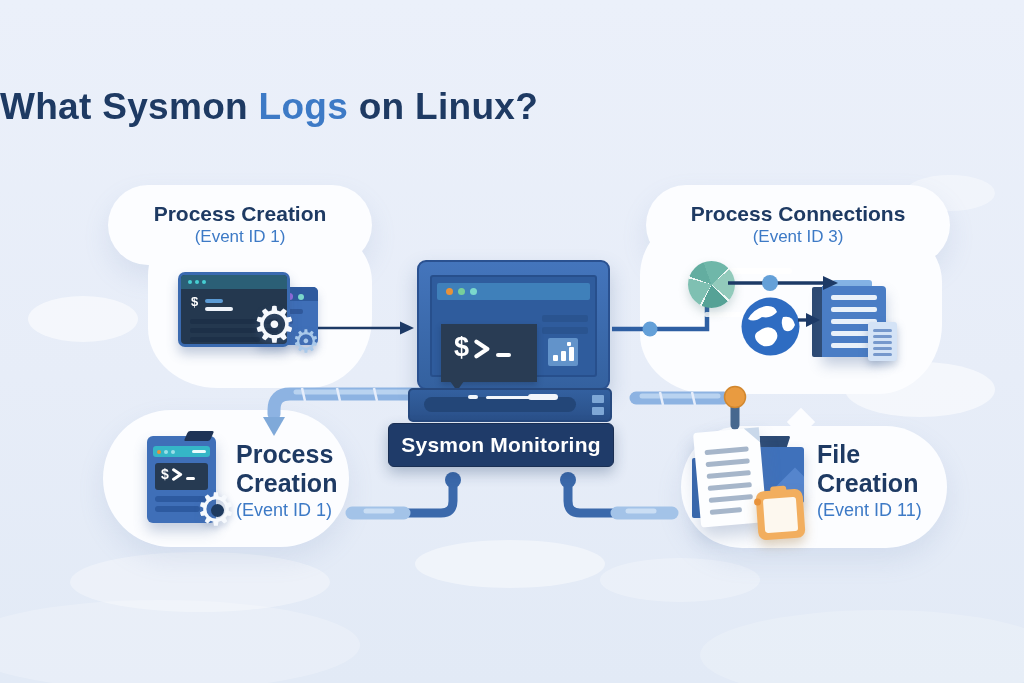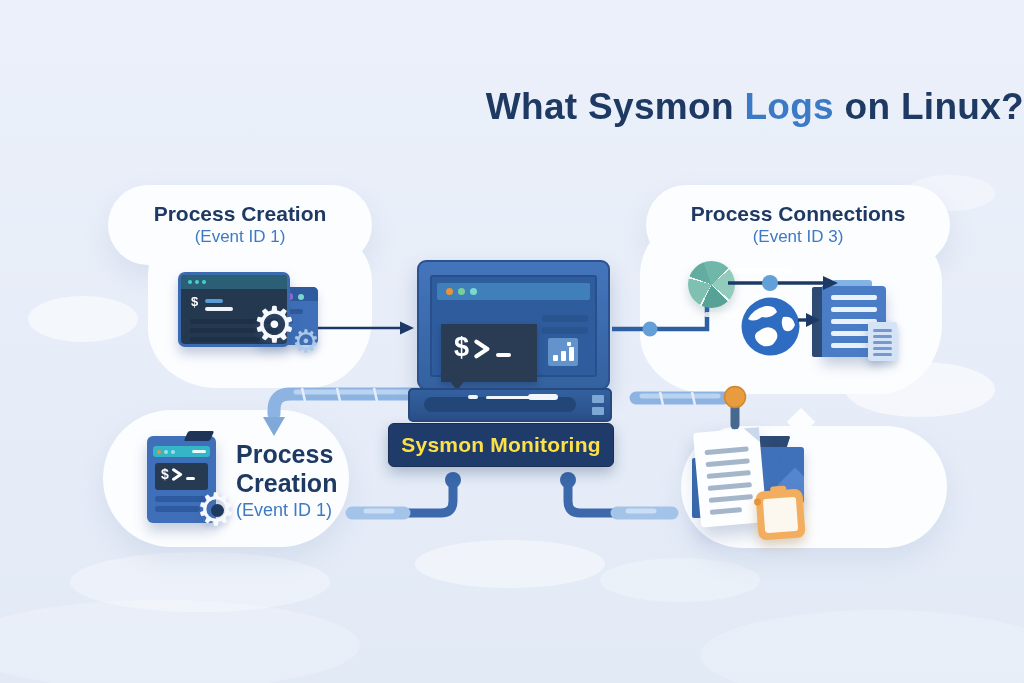--- a/index.html
+++ b/index.html
@@ -10,21 +10,21 @@
   }
   .abs{position:absolute;}
   
   .cloud{position:absolute;background:rgba(255,255,255,.55);border-radius:50%;z-index:1;}
   
   .bubble{position:absolute;background:#fcfdff;z-index:2;}
   .pill{border-radius:70px;box-shadow:0 12px 26px rgba(122,148,190,.16);}
   .blob{border-radius:46px 70px 64px 70px/54px 60px 70px 60px;}
   .bubble-tail{position:absolute;width:20px;height:20px;background:#fcfdff;transform:rotate(45deg);z-index:2;}
   
-  .title{position:absolute;left:0;right:0;top:86px;text-align:right;z-index:4;
+  .title{position:absolute;left:0;right:0;top:86px;text-align:left;z-index:4;
     font-size:37px;font-weight:700;color:#1e3a63;letter-spacing:.3px;}
   .title .hl{color:#3d7ac6;}
   .btext{position:absolute;text-align:center;z-index:4;}
   .btext .t1{font-size:21px;font-weight:700;color:#1e3a63;line-height:1.25;}
   .btext .t2{font-size:17px;color:#3d7ac6;font-weight:500;}
   .side-text{position:absolute;z-index:4;text-align:left;}
   .side-text .t1{font-size:25px;font-weight:700;color:#1e3a63;line-height:1.14;}
   .side-text .t2{font-size:18px;color:#3d7ac6;font-weight:500;margin-top:3px;white-space:nowrap;}
   
   .svg-lines{position:absolute;left:0;top:0;z-index:3;}
@@ -46,21 +46,21 @@
   .bar{width:5px;background:#fff;border-radius:1px;}
   .bar-dot{position:absolute;right:7px;top:4px;width:4px;height:4px;background:#fff;border-radius:1px;}
   .mbase{position:absolute;left:408px;top:388px;width:204px;height:34px;background:linear-gradient(180deg,#33609f,#2a5089);border-radius:5px;z-index:4;border:2px solid #27497e;box-sizing:border-box;}
   .slot{position:absolute;left:14px;top:7px;width:152px;height:15px;background:#234678;border-radius:8px;}
   .slider{position:absolute;left:76px;top:6px;width:62px;height:3px;background:#f2f6fb;border-radius:2px;}
   .slider-bulge{position:absolute;left:118px;top:4px;width:30px;height:6px;background:#f2f6fb;border-radius:3px;}
   .slider-dash{position:absolute;left:58px;top:5px;width:10px;height:4px;background:#f2f6fb;border-radius:2px;}
   .base-sq{position:absolute;right:6px;width:12px;height:8px;background:#7ea7d6;border-radius:1px;}
   .banner{position:absolute;left:388px;top:423px;width:226px;height:44px;background:#1f3b69;border-radius:6px;z-index:4;
     display:flex;align-items:center;justify-content:center;box-shadow:0 6px 14px rgba(30,58,102,.3);border:1px solid #1a2f53;box-sizing:border-box;}
-  .banner span{color:#fde047;font-size:21px;font-weight:700;letter-spacing:.2px;}
+  .banner span{color:#ffffff;font-size:21px;font-weight:700;letter-spacing:.2px;}
   
   .win-back{position:absolute;left:256px;top:287px;width:62px;height:58px;background:#3f6fb8;border-radius:5px;z-index:4;box-shadow:0 6px 10px rgba(70,100,150,.25);}
   .win-back .bar-purple{position:absolute;left:7px;top:6px;width:30px;height:7px;border-radius:4px;background:linear-gradient(90deg,#5f63d6,#9a6ce0);}
   .win-back .bar-dot2{position:absolute;left:42px;top:7px;width:6px;height:6px;border-radius:50%;background:#7bd8cc;}
   .win-back .wline{position:absolute;left:7px;height:5px;border-radius:2px;background:#30599c;}
   .win-front{position:absolute;left:178px;top:272px;width:112px;height:75px;background:#24384f;border:3px solid #3a6ab0;border-radius:7px;z-index:4;box-sizing:border-box;box-shadow:0 7px 12px rgba(60,90,140,.3);}
   .win-front .wtbar{position:absolute;left:0;top:0;right:0;height:14px;background:#2b5f76;border-radius:4px 4px 0 0;display:flex;align-items:center;gap:3px;padding-left:7px;}
   .win-front .tdot{width:4px;height:4px;border-radius:50%;background:#46cfd2;}
   .fline{position:absolute;border-radius:2px;}
   
@@ -172,20 +172,24 @@
     <div class="t2">(Event ID 1)</div>
   </div>
   <div class="btext" style="left:646px;top:201px;width:304px;">
     <div class="t1">Process Connections</div>
     <div class="t2">(Event ID 3)</div>
   </div>
   <div class="side-text" style="left:236px;top:440px;width:108px;">
     <div class="t1">Process Creation</div>
     <div class="t2">(Event ID 1)</div>
   </div>
+  <div class="side-text" style="left:817px;top:440px;width:112px;">
+    <div class="t1">File Creation</div>
+    <div class="t2">(Event ID 11)</div>
+  </div>
 
   <div class="win-back">
     <div class="abs" style="left:0;top:0;right:0;height:14px;background:#2e5a9e;border-radius:5px 5px 0 0;"></div>
     <div class="bar-purple"></div>
     <div class="bar-dot2"></div>
     <div class="wline" style="top:22px;width:40px;"></div>
     <div class="wline" style="top:32px;width:30px;"></div>
   </div>
   <div class="win-front">
     <div class="wtbar">

